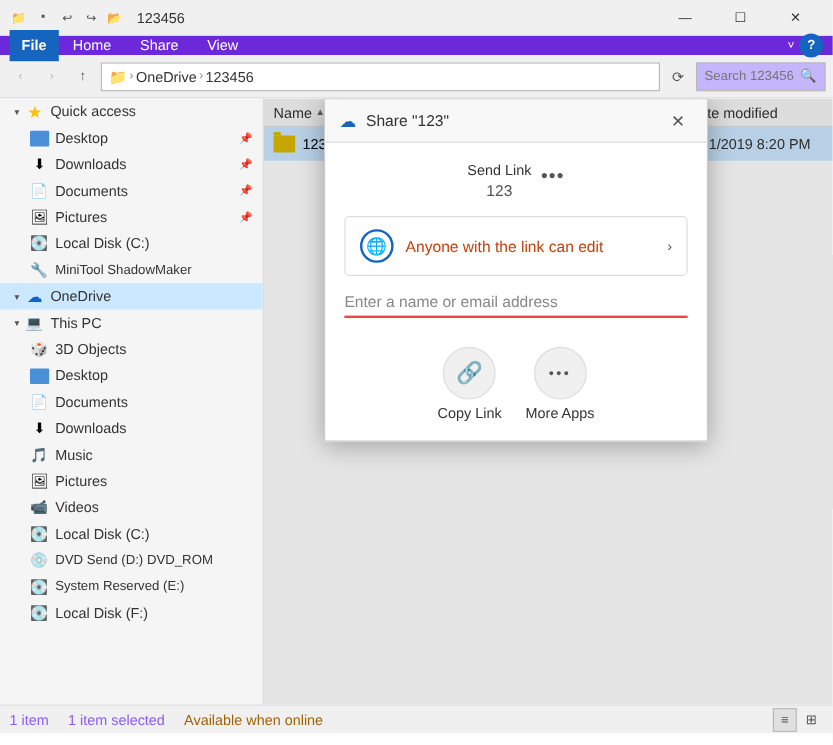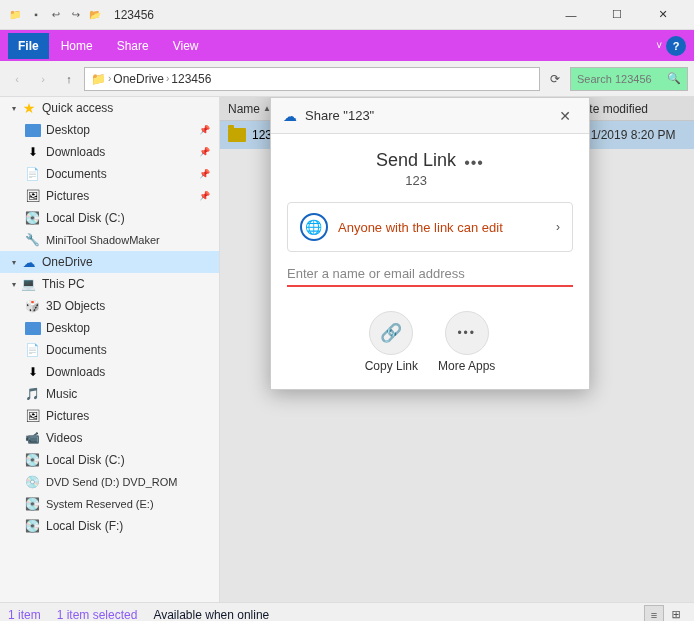--- a/index.html
+++ b/index.html
@@ -16,22 +16,22 @@
       border-bottom: 1px solid #ddd;
     }
     .title-bar-left { display: flex; align-items: center; gap: 4px; }
     .tb-icon { width: 16px; height: 16px; display: flex; align-items: center; justify-content: center; font-size: 10px; color: #555; }
     .title-bar-title { font-size: 12px; color: #333; margin-left: 6px; }
     .window-controls { display: flex; }
     .win-btn { width: 46px; height: 30px; display: flex; align-items: center; justify-content: center; font-size: 11px; cursor: pointer; color: #333; }
 
     
     .ribbon {
-      height: 31px;
-      background: #d946ef;
+      height: 16px;
+      background: #6d28d9;
       display: flex;
       align-items: center;
       padding: 0 8px;
     }
     .ribbon-file {
       background: #1565c0;
       color: #fff;
       padding: 0 10px;
       height: 26px;
       display: flex;
@@ -76,24 +76,24 @@
       padding: 0 6px;
       font-size: 12px;
       color: #333;
       gap: 4px;
     }
     .address-breadcrumb { display: flex; align-items: center; gap: 2px; }
     .breadcrumb-part { color: #333; font-size: 12px; }
     .breadcrumb-sep { color: #888; font-size: 10px; }
     .refresh-btn { width: 22px; height: 22px; display: flex; align-items: center; justify-content: center; color: #555; font-size: 12px; cursor: pointer; border-radius: 2px; }
     .search-box {
-      width: 118px;
+      width: 108px;
       height: 24px;
       border: 1px solid #bbb;
-      background: #86efac;
+      background: #c4b5fd;
       display: flex;
       align-items: center;
       padding: 0 6px;
       gap: 4px;
     }
     .search-box input {
       border: none;
       outline: none;
       font-size: 11px;
       color: #333;
@@ -186,21 +186,21 @@
     .status-bar {
       height: 24px;
       background: #f0f0f0;
       border-top: 1px solid #ddd;
       display: flex;
       align-items: center;
       padding: 0 8px;
       gap: 16px;
     }
     .status-item { font-size: 12px; color: #8b5cf6; }
-    .status-item.link { color: #0f172a; cursor: pointer; }
+    .status-item.link { color: #a16207; cursor: pointer; }
     .view-icons { margin-left: auto; display: flex; gap: 2px; }
     .view-btn { width: 20px; height: 20px; display: flex; align-items: center; justify-content: center; font-size: 11px; color: #555; cursor: pointer; border: 1px solid transparent; }
     .view-btn.active { border-color: #bbb; background: #e0e0e0; }
 
     
     .dialog-overlay {
       position: absolute;
       top: 0; left: 0; right: 0; bottom: 0;
       background: rgba(0,0,0,0.1);
       z-index: 10;
@@ -220,21 +220,21 @@
       background: #f8f8f8;
       border-bottom: 1px solid #ddd;
       display: flex;
       align-items: center;
       padding: 0 12px;
       gap: 8px;
     }
     .dialog-title-text { font-size: 13px; color: #333; flex: 1; }
     .dialog-close-btn { width: 24px; height: 24px; display: flex; align-items: center; justify-content: center; color: #555; font-size: 14px; cursor: pointer; border-radius: 2px; }
     .dialog-body { padding: 16px; }
-    .send-link-title { font-size: 18px; font-weight: 400; color: #333; text-align: right; }
+    .send-link-title { font-size: 12px; font-weight: 400; color: #333; text-align: right; }
     .send-link-subtitle { font-size: 13px; color: #555; text-align: center; margin-top: 2px; }
     .link-permission-box {
       margin-top: 14px;
       border: 1px solid #ddd;
       border-radius: 4px;
       padding: 10px 12px;
       display: flex;
       align-items: center;
       gap: 10px;
       cursor: pointer;

